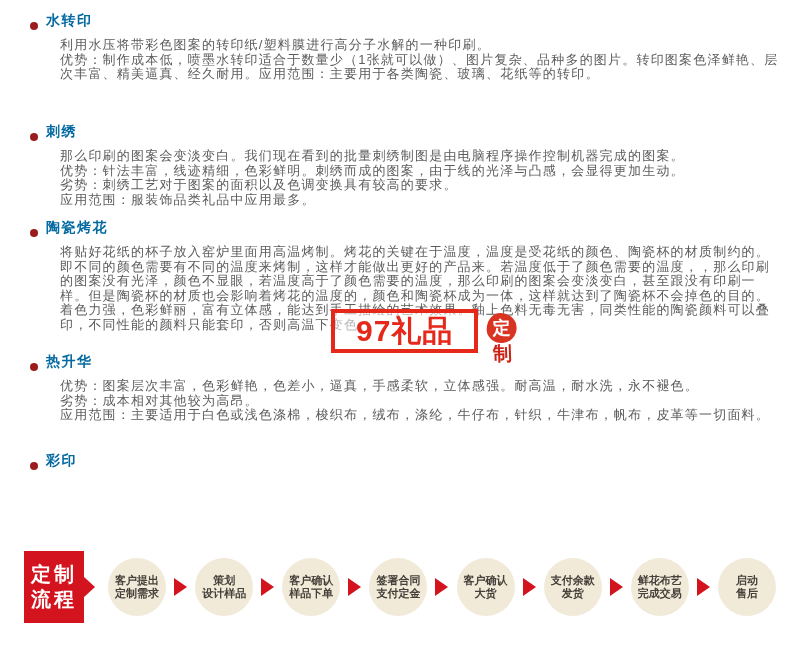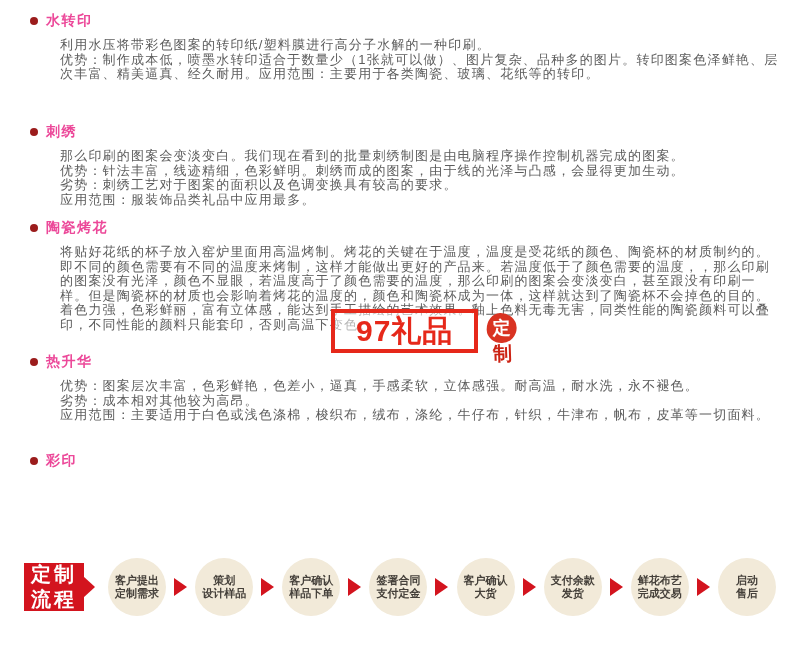--- a/index.html
+++ b/index.html
@@ -6,22 +6,22 @@
   .page{
     position:relative;
     width:800px;height:648px;
     background:#ffffff;
     font-family:"Liberation Sans", sans-serif;
     overflow:hidden;
   }
   
   .section{position:absolute;left:30px;width:750px;}
   .section-heading{
-    display:flex;align-items:center;
-    font-size:14px;font-weight:bold;color:#ec4899;
+    display:flex;align-items:flex-end;
+    font-size:14px;font-weight:bold;color:#0369a1;
     letter-spacing:1.5px;margin-bottom:8px;
   }
   .bullet{
     display:inline-block;width:8px;height:8px;border-radius:50%;
     background:#9b1c1c;margin-right:8px;flex:0 0 auto;
   }
   .section-body{margin-left:30px;}
   .section-body p{
     margin:0;padding:0;
     font-size:13px;line-height:14.5px;letter-spacing:1.2px;
@@ -59,21 +59,21 @@
     margin-top:1px;
   }
 
   
   .flow{
     position:absolute;left:24px;top:555px;width:752px;height:64px;
     display:flex;align-items:center;
   }
   .flow-title{
     position:relative;flex:0 0 auto;
-    width:60px;height:48px;background:#d3141e;
+    width:60px;height:72px;background:#d3141e;
     color:#ffffff;font-size:20px;font-weight:bold;letter-spacing:3px;
     display:flex;flex-direction:column;align-items:center;justify-content:center;
     line-height:25px;
   }
   .flow-title::after{
     content:"";position:absolute;right:-11px;top:50%;
     transform:translateY(-50%);
     border-top:11px solid transparent;border-bottom:11px solid transparent;
     border-left:12px solid #d3141e;
   }

